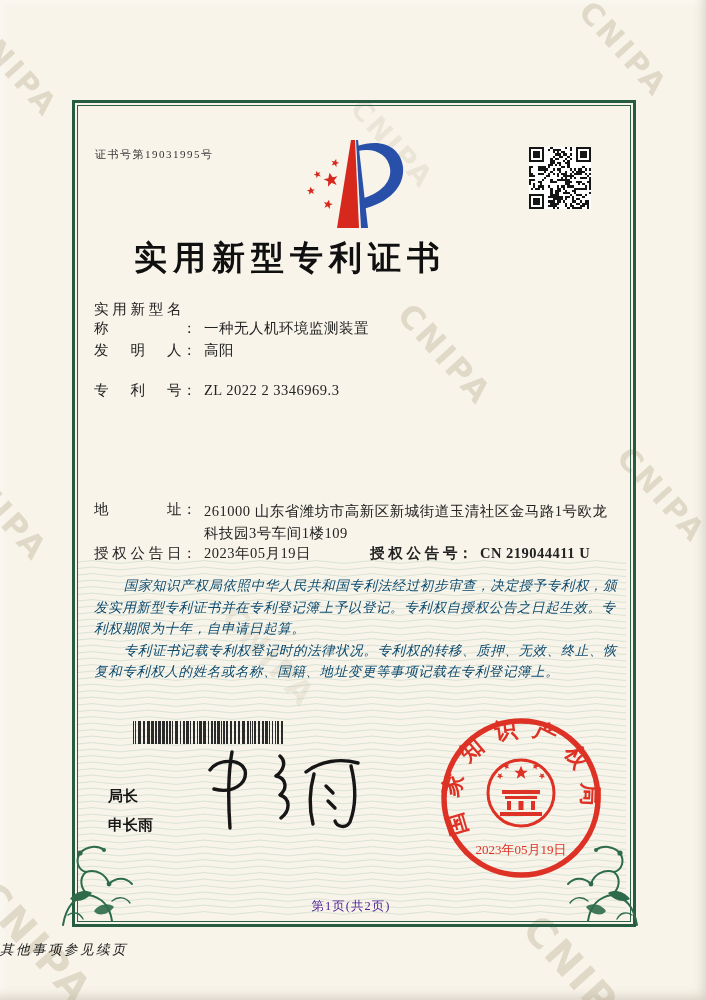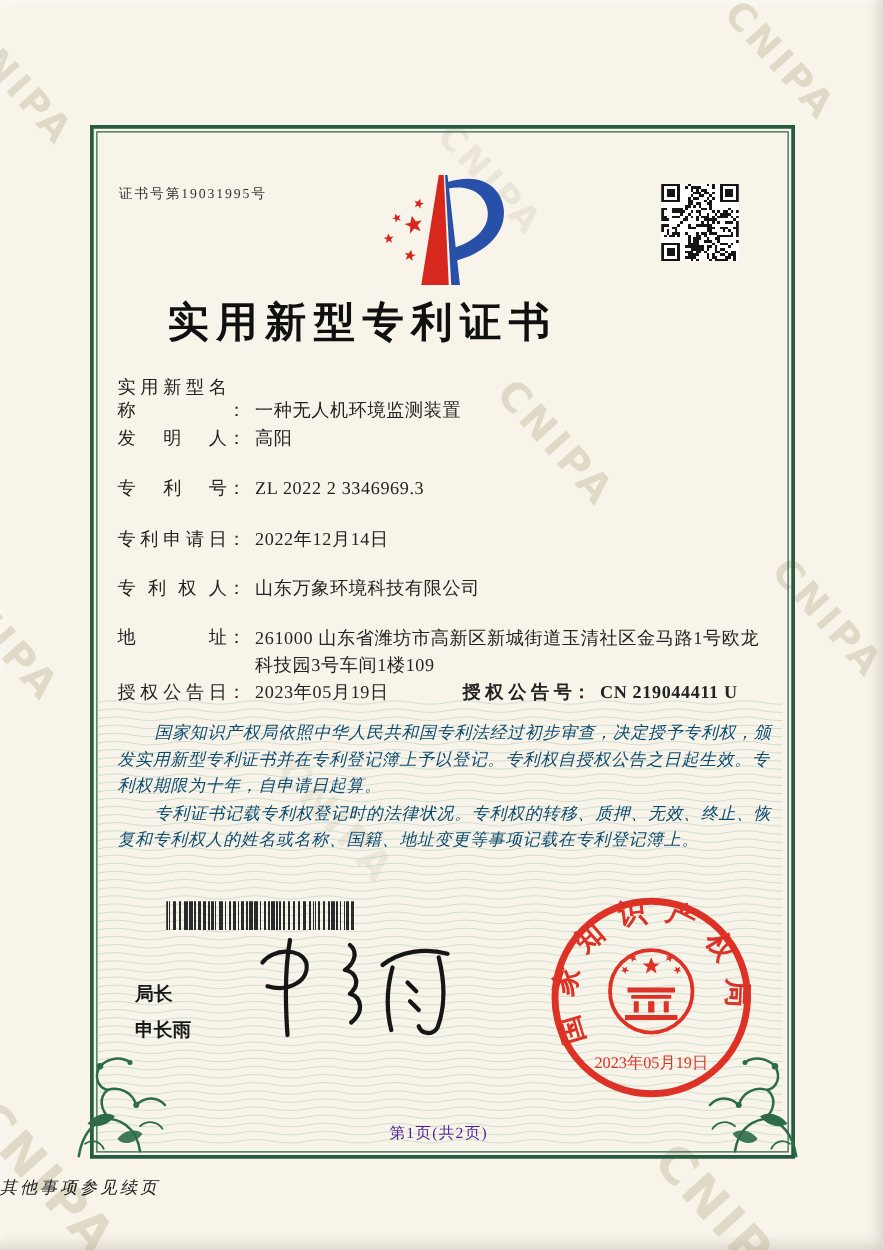--- a/index.html
+++ b/index.html
@@ -127,26 +127,20 @@
 
   <div class="row" style="top:300px">
     <span class="lbl">实用新型名称</span><span class="colon">：</span><span>一种无人机环境监测装置</span>
   </div>
   <div class="row" style="top:341px">
     <span class="lbl">发明人</span><span class="colon">：</span><span>高阳</span>
   </div>
   <div class="row" style="top:381px">
     <span class="lbl">专利号</span><span class="colon">：</span><span>ZL 2022 2 3346969.3</span>
   </div>
-  <div class="row" style="top:422px">
-    <span class="lbl">专利申请日</span><span class="colon">：</span><span>2022年12月14日</span>
-  </div>
-  <div class="row" style="top:461px">
-    <span class="lbl">专利权人</span><span class="colon">：</span><span>山东万象环境科技有限公司</span>
-  </div>
   <div class="row" style="top:500px">
     <span class="lbl">地址</span><span class="colon">：</span><span class="wide">261000 山东省潍坊市高新区新城街道玉清社区金马路1号欧龙科技园3号车间1楼109</span>
   </div>
   <div class="row" style="top:544px">
     <span class="lbl">授权公告日</span><span class="colon">：</span><span>2023年05月19日</span>
     <span class="grp2">
       <span class="lbl">授权公告号</span><span class="colon">：</span><span>CN 219044411 U</span>
     </span>
   </div>
 

